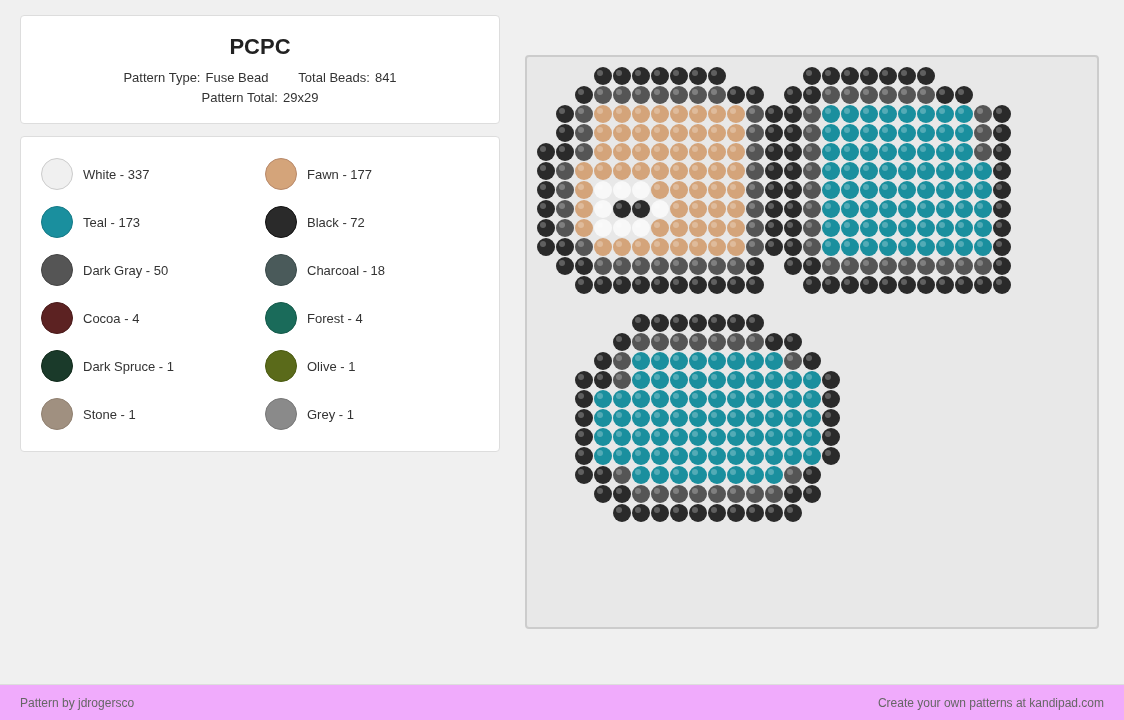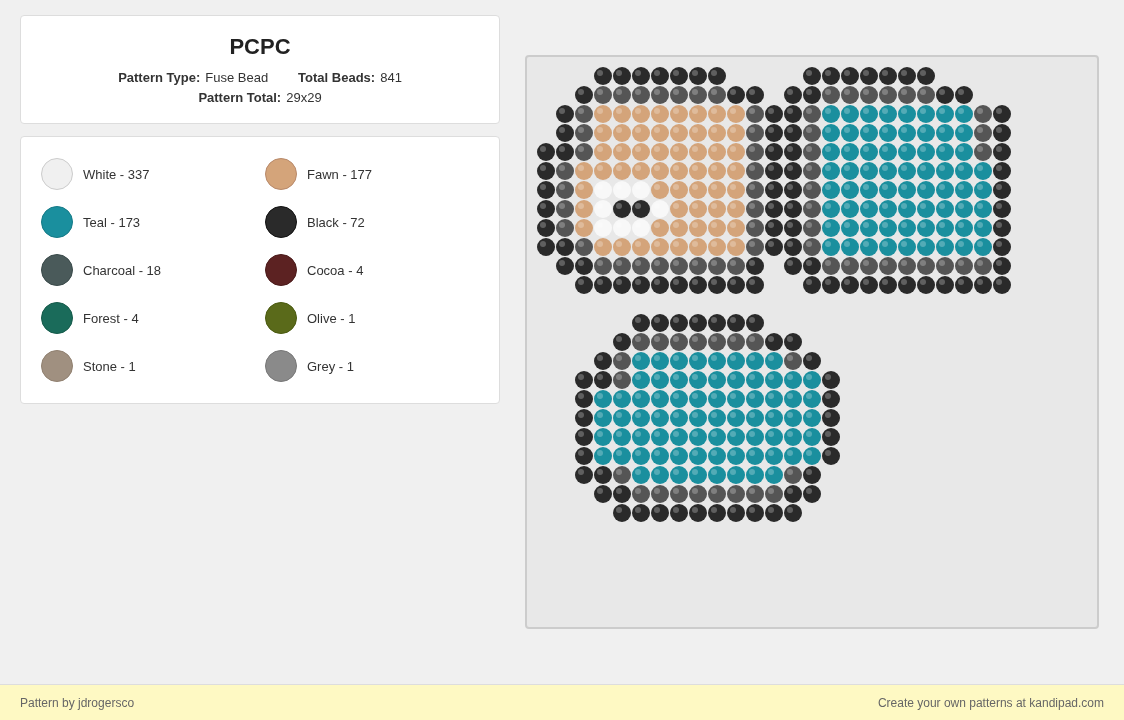--- a/index.html
+++ b/index.html
@@ -61,21 +61,21 @@
       text-align: center;
     }
     .pattern-title {
       font-size: 22px;
       font-weight: bold;
       margin-bottom: 10px;
       color: #222;
     }
     .info-label {
       font-size: 13px;
-      font-weight: bold;
+      font-weight: normal;
       color: #333;
     }
     .info-value {
       font-size: 13px;
       color: #333;
     }
     .info-row-center {
       display: flex;
       justify-content: center;
       gap: 30px;
@@ -141,21 +141,21 @@
       top: 3px;
       left: 3px;
       width: 6px;
       height: 6px;
       border-radius: 50%;
       background: rgba(255,255,255,0.25);
     }
 
     
     .footer {
-      background: #fef9c3;
+      background: #f0abfc;
       border-top: 1px solid #ddd;
       padding: 8px 20px;
       display: flex;
       justify-content: space-between;
       align-items: center;
       font-size: 12px;
       color: #666;
       height: 36px;
     }
   </style>
@@ -198,30 +198,38 @@
     </div>
           <div class="color-item">
       <div class="color-swatch" style="background:#1a8f9e;border-color:#157a87;"></div>
       <span class="color-name">Teal - 173</span>
     </div>
           <div class="color-item">
       <div class="color-swatch" style="background:#2a2a2a;border-color:#111;"></div>
       <span class="color-name">Black - 72</span>
     </div>
           <div class="color-item">
+      <div class="color-swatch" style="background:#555555;border-color:#444;"></div>
+      <span class="color-name">Dark Gray - 50</span>
+    </div>
+          <div class="color-item">
       <div class="color-swatch" style="background:#4a5a5a;border-color:#3a4a4a;"></div>
       <span class="color-name">Charcoal - 18</span>
     </div>
           <div class="color-item">
       <div class="color-swatch" style="background:#5c2222;border-color:#4a1a1a;"></div>
       <span class="color-name">Cocoa - 4</span>
     </div>
           <div class="color-item">
       <div class="color-swatch" style="background:#1a6b5a;border-color:#155a4a;"></div>
       <span class="color-name">Forest - 4</span>
+    </div>
+          <div class="color-item">
+      <div class="color-swatch" style="background:#1a3a2a;border-color:#102a1a;"></div>
+      <span class="color-name">Dark Spruce - 1</span>
     </div>
           <div class="color-item">
       <div class="color-swatch" style="background:#5a6a1a;border-color:#4a5a10;"></div>
       <span class="color-name">Olive - 1</span>
     </div>
           <div class="color-item">
       <div class="color-swatch" style="background:#a09080;border-color:#908070;"></div>
       <span class="color-name">Stone - 1</span>
     </div>
           <div class="color-item">

